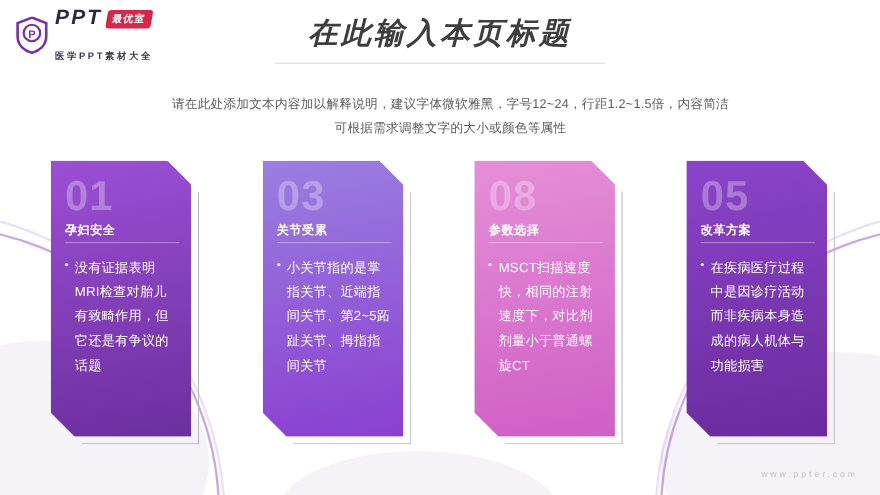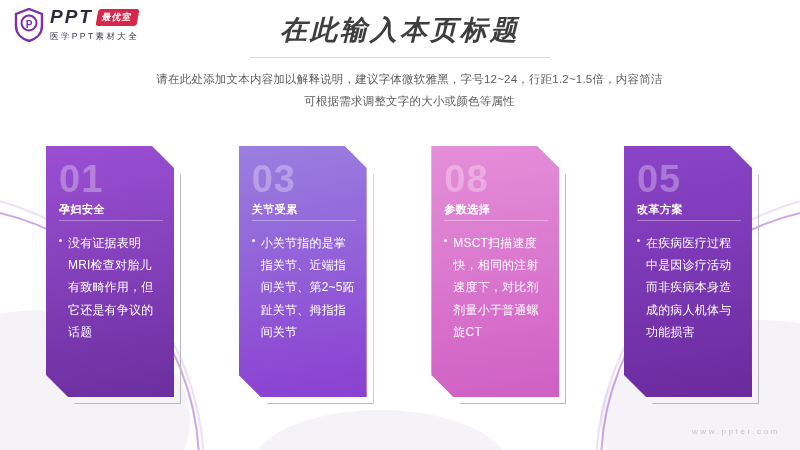--- a/index.html
+++ b/index.html
@@ -25,48 +25,48 @@
     position:absolute; background:#f4f2f6; border-radius:50%; opacity:.9;
   }
   .bg-blob.b1 { width:300px; height:220px; left:-110px; bottom:-80px; }
   .bg-blob.b2 { width:320px; height:200px; right:-120px; bottom:-70px; }
   .bg-blob.b3 { width:260px; height:120px; left:250px; bottom:-80px; }
 
   
   #logo { position:absolute; left:14px; top:6px; display:flex; align-items:center; gap:6px; }
   .shield { width:30px; height:34px; position:relative; flex:none; }
   .shield svg { display:block; }
-  .logo-text { display:flex; flex-direction:column; gap:3px; }
+  .logo-text { display:flex; flex-direction:column; gap:18px; }
   .logo-row1 { display:flex; align-items:center; gap:4px; }
   .logo-ppt {
     font-size:19px; font-weight:bold; letter-spacing:2px; color:#2b2b3c;
     font-family:"Liberation Sans",sans-serif; font-style:italic;
   }
   .logo-badge {
     background:#d6274a; color:#fff; font-size:9px; font-weight:bold;
     padding:2px 6px 2px 5px; border-radius:3px; letter-spacing:1px;
     transform:skewX(-10deg); white-space:nowrap;
   }
   .logo-sub {
     font-size:8.5px; letter-spacing:2.4px; color:#3a3a4a; white-space:nowrap;
-    font-weight:normal;
+    font-weight:bold;
   }
 
   
   #header { position:absolute; left:0; right:0; top:14px; text-align:center; }
   #page-title {
     font-size:27px; font-weight:bold; color:#3e3e3e; letter-spacing:3px;
     line-height:1.25;
     font-style:italic;
   }
   #title-rule {
     width:300px; height:1px; background:#d9d9d9; margin:9px auto 0;
   }
   #subtitle {
-    margin-top:10px; font-size:11.5px; color:#5c5c5c; line-height:1.95;
+    margin-top:26px; font-size:11.5px; color:#5c5c5c; line-height:1.95;
     letter-spacing:.2px;
     padding-left:19px;
   }
 
   
   #cards {
     position:absolute; left:46px; top:146px; width:708px; height:258px;
     display:flex; justify-content:space-between;
   }
   .card-wrap { position:relative; width:130px; height:258px; }

